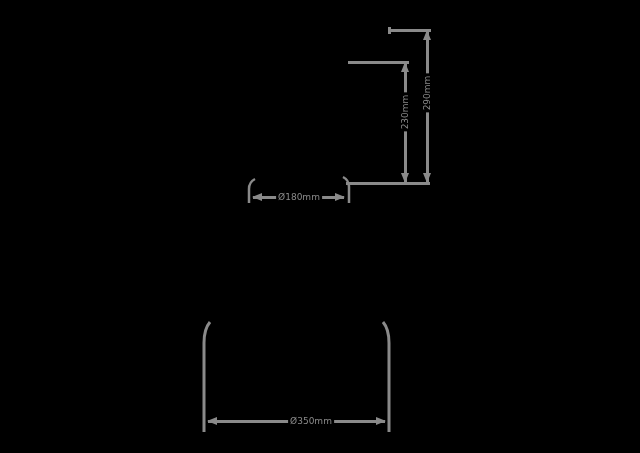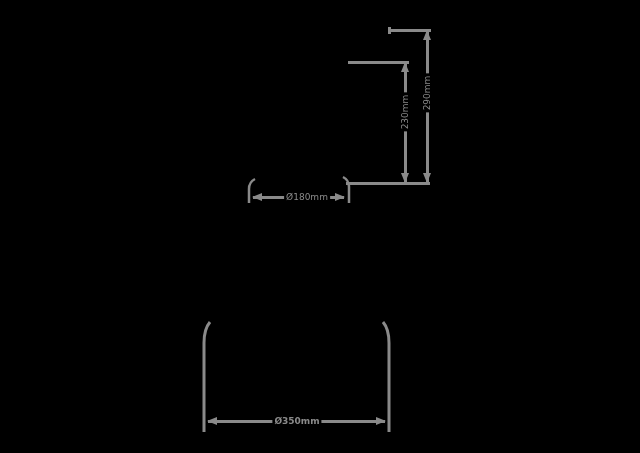--- a/index.html
+++ b/index.html
@@ -89,26 +89,26 @@
 
   <svg class="curve" style="left:246px; top:178px;" width="12" height="26" viewBox="0 0 12 26">
     <path d="M9,1 Q3,4 3,11 L3,25" stroke="#8a8a8a" stroke-width="2.5" fill="none"></path>
   </svg>
   <svg class="curve" style="left:340px; top:176px;" width="12" height="28" viewBox="0 0 12 28">
     <path d="M3,1 Q9,4 9,11 L9,27" stroke="#8a8a8a" stroke-width="2.5" fill="none"></path>
   </svg>
   <div class="line" style="left:253px; top:196px; width:91px; height:3px;"></div>
   <div class="arr left" style="left:252px; top:193px;"></div>
   <div class="arr right" style="left:335px; top:193px;"></div>
-  <div class="dim-label" style="left:307px; top:192px;">Ø180mm</div>
+  <div class="dim-label" style="left:299px; top:192px;">Ø180mm</div>
 
   <svg class="curve" style="left:200px; top:321px;" width="12" height="112" viewBox="0 0 12 112">
     <path d="M10,1 Q4,8 4,22 L4,111" stroke="#8a8a8a" stroke-width="3" fill="none"></path>
   </svg>
   <svg class="curve" style="left:381px; top:321px;" width="12" height="112" viewBox="0 0 12 112">
     <path d="M2,1 Q8,8 8,22 L8,111" stroke="#8a8a8a" stroke-width="3" fill="none"></path>
   </svg>
   <div class="line" style="left:208px; top:420px; width:177px; height:3px;"></div>
   <div class="arr left" style="left:207px; top:417px;"></div>
   <div class="arr right" style="left:376px; top:417px;"></div>
-  <div class="dim-label" style="left:297px; top:416px;font-weight:bold;">Ø350mm</div>
+  <div class="dim-label" style="left:311px; top:416px;">Ø350mm</div>
 
 </div>
 
 </body></html>

